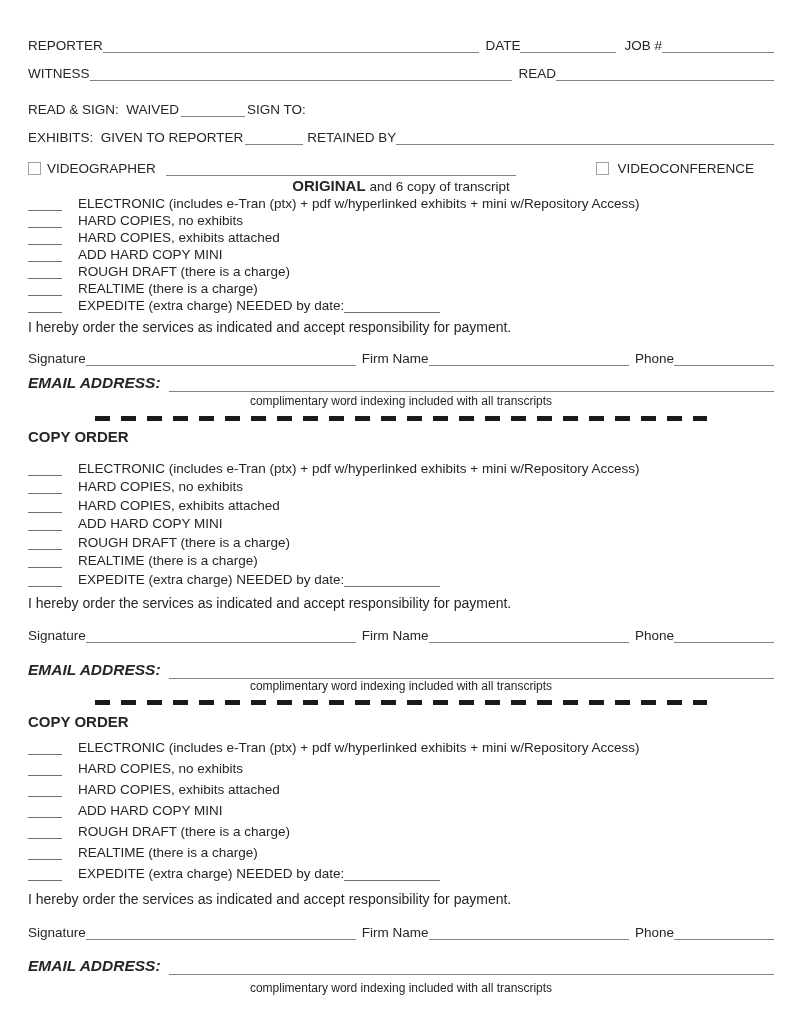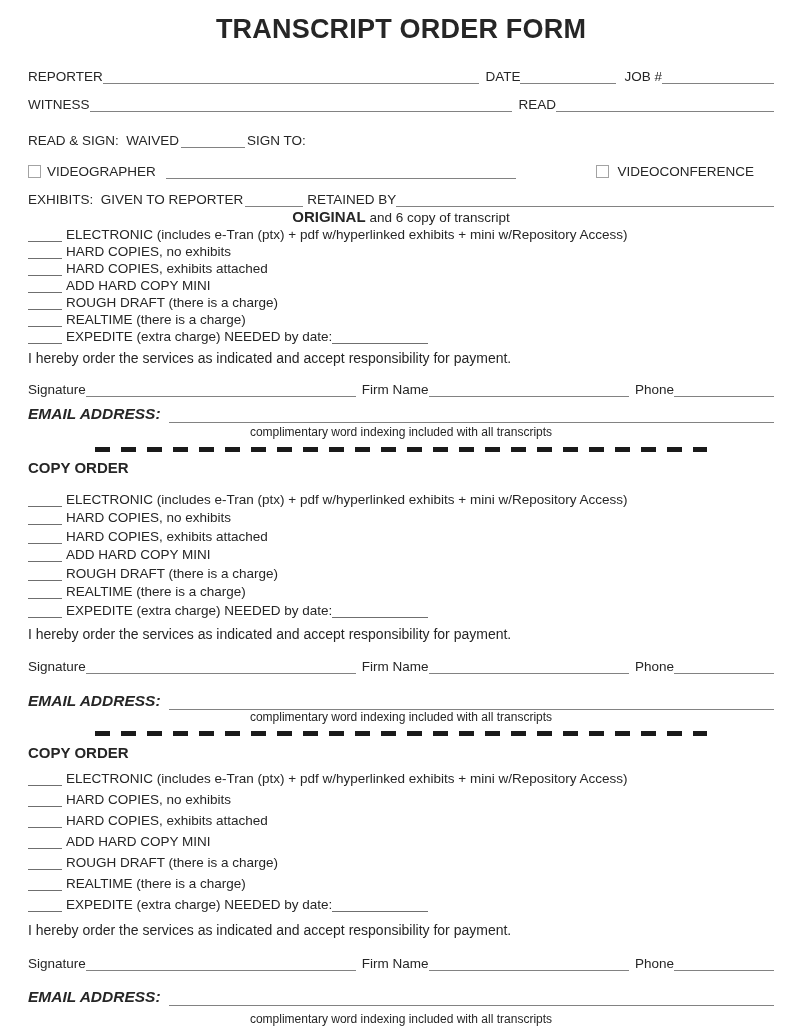--- a/index.html
+++ b/index.html
@@ -35,21 +35,21 @@
   .s2 .heading{margin-top:7px;}
   .s3 .heading{margin-top:8px;}
   .item{display:flex;align-items:flex-end;}
   .s1 .item{height:17px;}
   .s2 .item{height:18.5px;}
   .s3 .item{height:21px;}
   .s2 .item.first{margin-top:12px;}
   .s3 .item.first{margin-top:4px;}
   .iblank{width:34px;border-bottom:1.5px solid #6f6f6f;height:14px;box-sizing:border-box;}
   .dblank{width:96px;border-bottom:1.5px solid #6f6f6f;height:14px;box-sizing:border-box;}
-  .itext{margin-left:4px;font-size:13.5px;white-space:pre;}
+  .itext{margin-left:16px;font-size:13.5px;white-space:pre;}
   .affirm{text-align:left;font-size:14px;height:15px;}
   .s1 .affirm{margin-top:6px;}
   .s2 .affirm{margin-top:8px;}
   .s3 .affirm{margin-top:10px;}
   .sig-row{height:17px;}
   .s1 .sig-row{margin-top:15px;}
   .s2 .sig-row{margin-top:16px;}
   .s3 .sig-row{margin-top:17px;}
   .sig-fill{flex:1.55;}
   .firm-fill{flex:1.15;}
@@ -65,21 +65,20 @@
   .s3 .note{margin-top:6px;}
   .divider{width:612px;height:5px;margin:9px auto 0;
     background:repeating-linear-gradient(90deg,#1a1a1a 0 15px,transparent 15px 26px);}
   .s2 .divider{margin-top:8px;}
 </style>
 </head>
 <body>
 
 <div class="page">
 
-  <div class="title">TRANSCRIPT ORDER FORM</div>
 
   <div class="row r-reporter">
     <span class="lbl">REPORTER</span>
     <span class="fill flex1"></span>
     <span class="lbl ml6">DATE</span>
     <span class="fill w-date"></span>
     <span class="lbl ml8">JOB #</span>
     <span class="fill w-job"></span>
   </div>
 
@@ -89,34 +88,34 @@
     <span class="lbl ml6">READ</span>
     <span class="fill w-case"></span>
   </div>
 
   <div class="row r-readsign">
     <span class="lbl">READ &amp; SIGN:  WAIVED</span>
     <span class="fill w-waived"></span>
     <span class="lbl">SIGN TO:</span>
   </div>
 
+  <div class="row r-exhibits">
+    <span class="lbl">EXHIBITS:  GIVEN TO REPORTER</span>
+    <span class="fill w-given"></span>
+    <span class="lbl">RETAINED BY</span>
+    <span class="fill flex1"></span>
+  </div>
+
   <div class="row r-video">
     <span class="cb"></span>
     <span class="lbl ml6">VIDEOGRAPHER</span>
     <span class="fill w-vg"></span>
     <span class="flex1"></span>
     <span class="cb"></span>
     <span class="lbl ml8 mr20">VIDEOCONFERENCE</span>
-  </div>
-
-  <div class="row r-exhibits">
-    <span class="lbl">EXHIBITS:  GIVEN TO REPORTER</span>
-    <span class="fill w-given"></span>
-    <span class="lbl">RETAINED BY</span>
-    <span class="fill flex1"></span>
   </div>
 
   <section class="s1">
     <div class="heading">
       <span class="h-bold">ORIGINAL</span>
       <span class="h-rest"> and 6 copy of transcript</span>
     </div>
     <div class="item first">
       <span class="iblank"></span>
       <span class="itext">ELECTRONIC (includes e-Tran (ptx) + pdf w/hyperlinked exhibits + mini w/Repository Access)</span>

